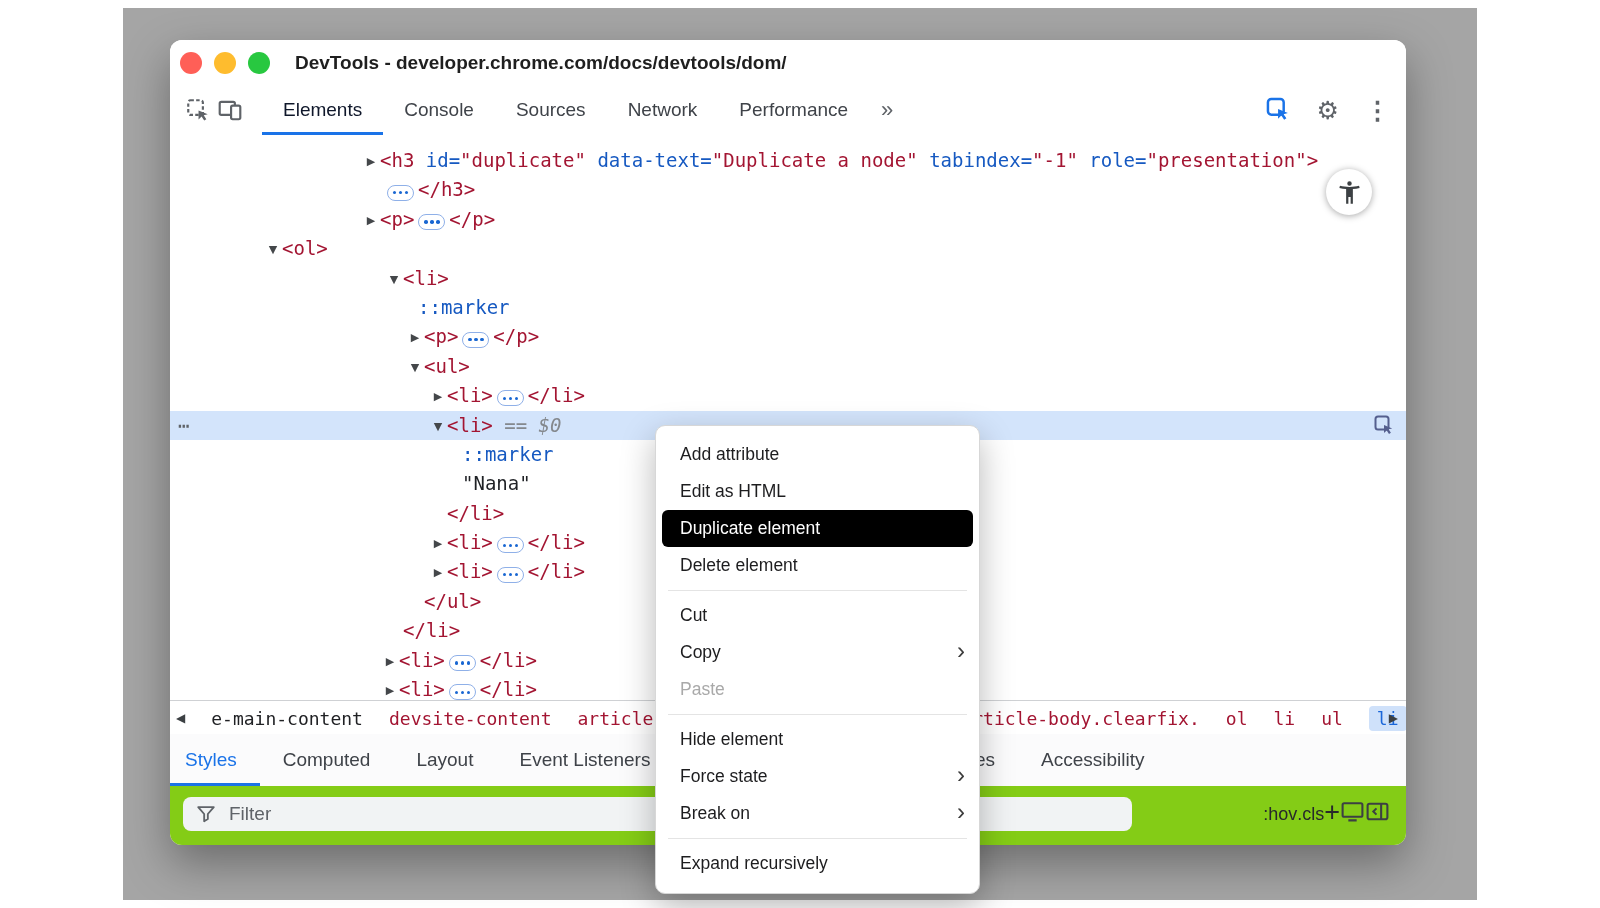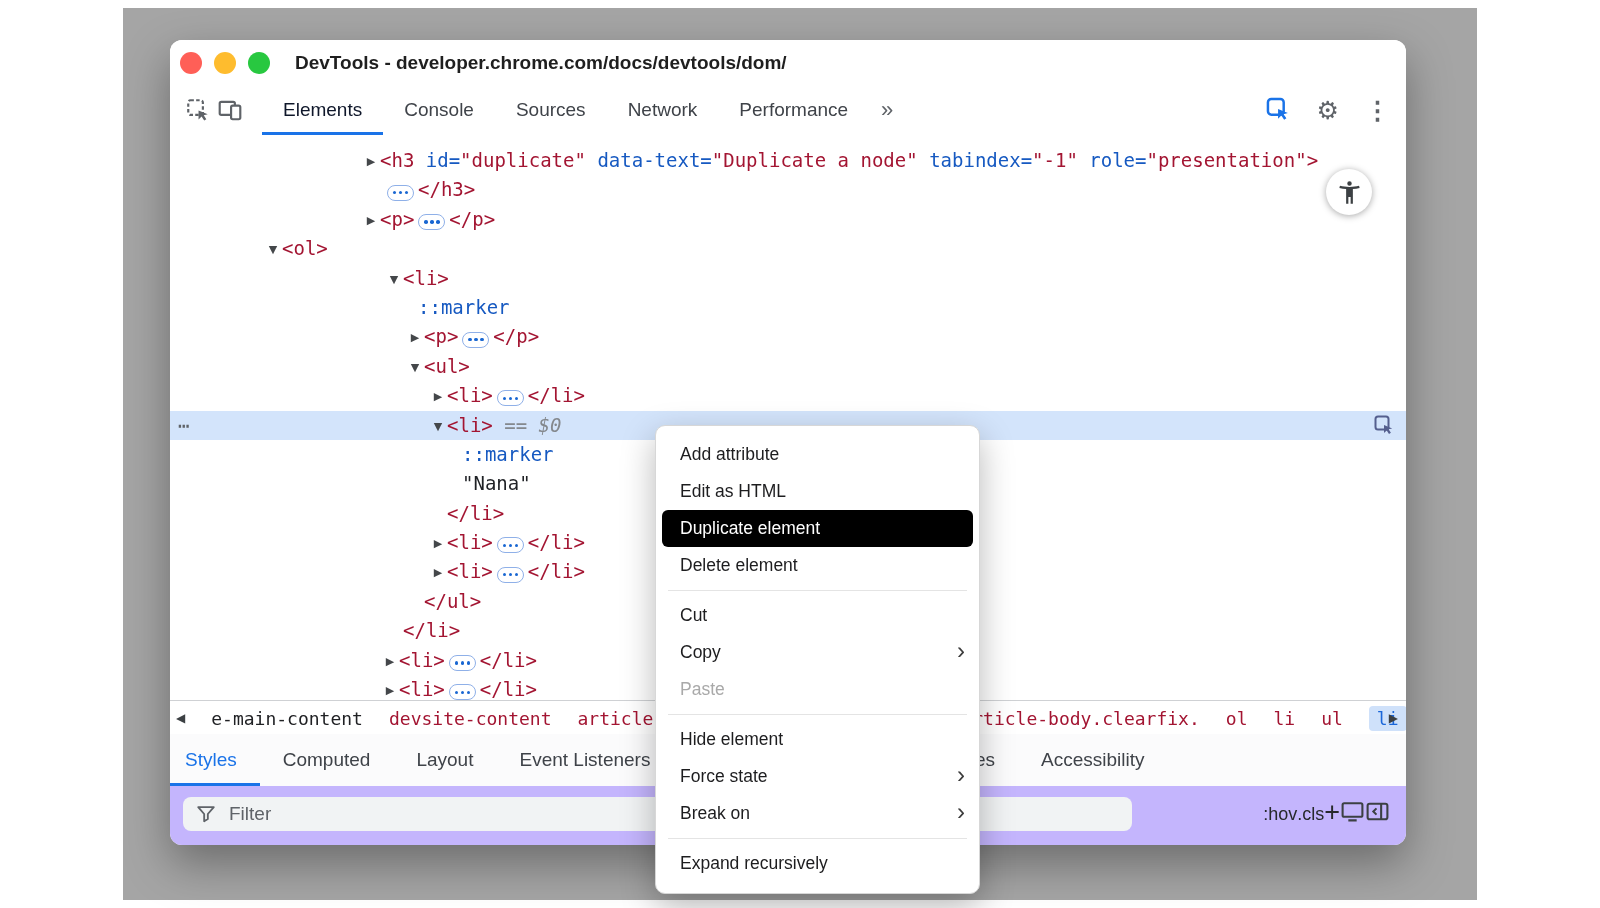--- a/index.html
+++ b/index.html
@@ -66,21 +66,21 @@
   .crumb.gap{margin-left:282px;}
 
   
   .stabsbar{position:absolute;left:0;top:694px;right:0;height:52px;border-bottom:1px solid #dadce0;
             display:flex;align-items:stretch;font-size:19px;color:#3f4349;background:#fbfbfc;}
   .stab{padding:0 23px;display:flex;align-items:center;}
   .stab.active{color:#1a73e8;box-shadow:inset 0 -3px 0 #1a73e8;font-weight:500;padding-left:15px;}
   .stab.gap{margin-left:212px;}
 
   
-  .filterbar{position:absolute;left:0;top:746px;right:0;bottom:0;background:#c4b5fd;padding-left:32px;}
+  .filterbar{position:absolute;left:0;top:746px;right:0;bottom:0;background:#84cc16;padding-left:32px;}
   .filter-pill{position:absolute;left:13px;top:11px;width:949px;height:34px;background:#f1f3f4;
                border-radius:8px;display:flex;align-items:center;padding:0 12px;gap:12px;box-sizing:border-box;}
   .filter-text{color:#5f6368;font-size:19px;}
   .filter-right{position:absolute;right:16px;top:11px;height:34px;display:flex;align-items:center;
                 color:#27292b;font-size:18px;}
   .plus{font-size:27px;font-weight:300;margin-top:-4px;color:#27292b;}
 
   
   .ctxmenu{position:absolute;left:655px;top:425px;width:325px;height:469px;background:#fff;
            border-radius:10px;border:1px solid #d7d7d7;box-shadow:0 12px 34px rgba(0,0,0,.28);

